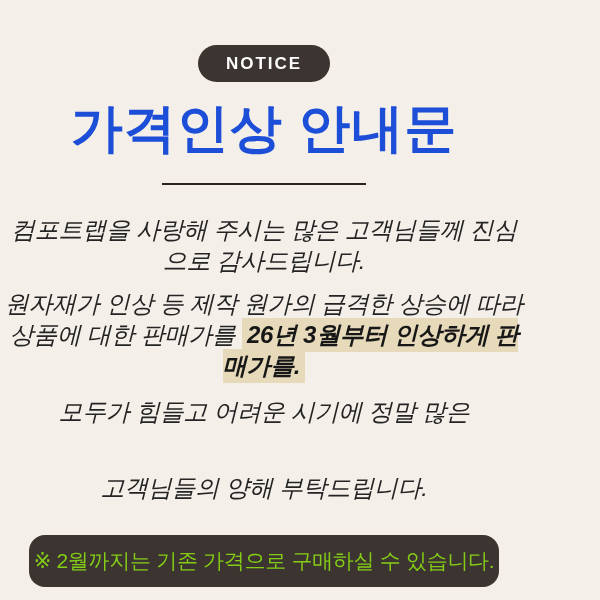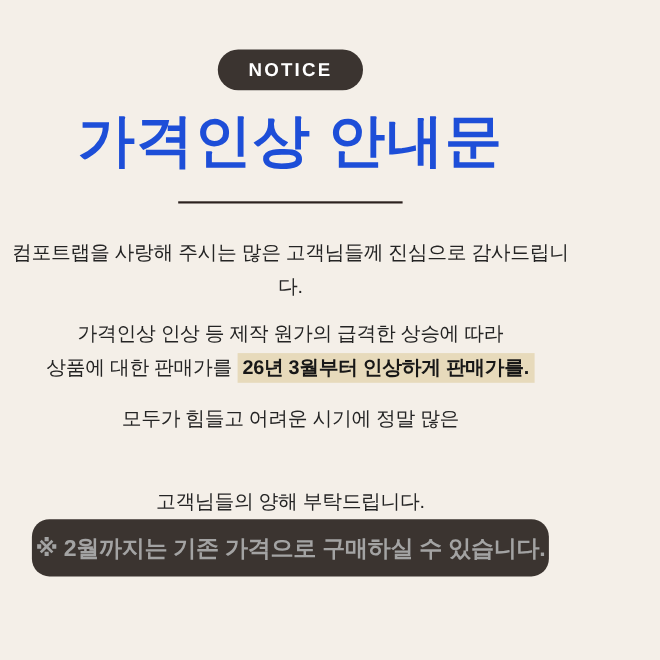--- a/index.html
+++ b/index.html
@@ -43,64 +43,66 @@
     letter-spacing: 1px;
   }
   .divider {
     margin-top: 25px;
     width: 204px;
     height: 2px;
     background: #2b211e;
     border: none;
   }
   .para {
-    font-size: 18px;
+    font-size: 24px;
     line-height: 31px;
     color: #242424;
     letter-spacing: -0.3px;
+    font-style: italic;
   }
   .p1 { margin-top: 29px; }
   .p2 { margin-top: 12px; }
   .p3 { margin-top: 15px; }
   .p4 { margin-top: 14px; }
   .highlight {
     background: #e7dabb;
     font-weight: bold;
     color: #171717;
     padding: 3px 5px 4px 5px;
   }
   .footer-box {
+    margin-top: 32px;
     width: 470px;
     height: 52px;
     background: #3b3430;
     border-radius: 16px;
     display: flex;
     align-items: center;
     justify-content: center;
-    color: #a3a3a3;
+    color: #84cc16;
     font-size: 21px;
-    font-weight: bold;
+    font-weight: normal;
     letter-spacing: -0.3px;
   }
 </style>
 </head>
 <body>
 
 <div class="poster">
 
   <div class="badge">NOTICE</div>
 
   <h1 class="title">가격인상 안내문</h1>
 
   <div class="divider"></div>
 
   <p class="para p1">컴포트랩을 사랑해 주시는 많은 고객님들께 진심으로 감사드립니다.</p>
 
   <p class="para p2">
-    <span>가격인상 인상 등 제작 원가의 급격한 상승에 따라</span><br>
+    <span>원자재가 인상 등 제작 원가의 급격한 상승에 따라</span><br>
     <span>상품에 대한 판매가를 </span><span class="highlight">26년 3월부터 인상하게 판매가를.</span>
   </p>
 
   <p class="para p3">
     <span>모두가 힘들고 어려운 시기에 정말 많은</span><br>
   </p>
 
   <p class="para p4">
     <br>
     <span>고객님들의 양해 부탁드립니다.</span>

